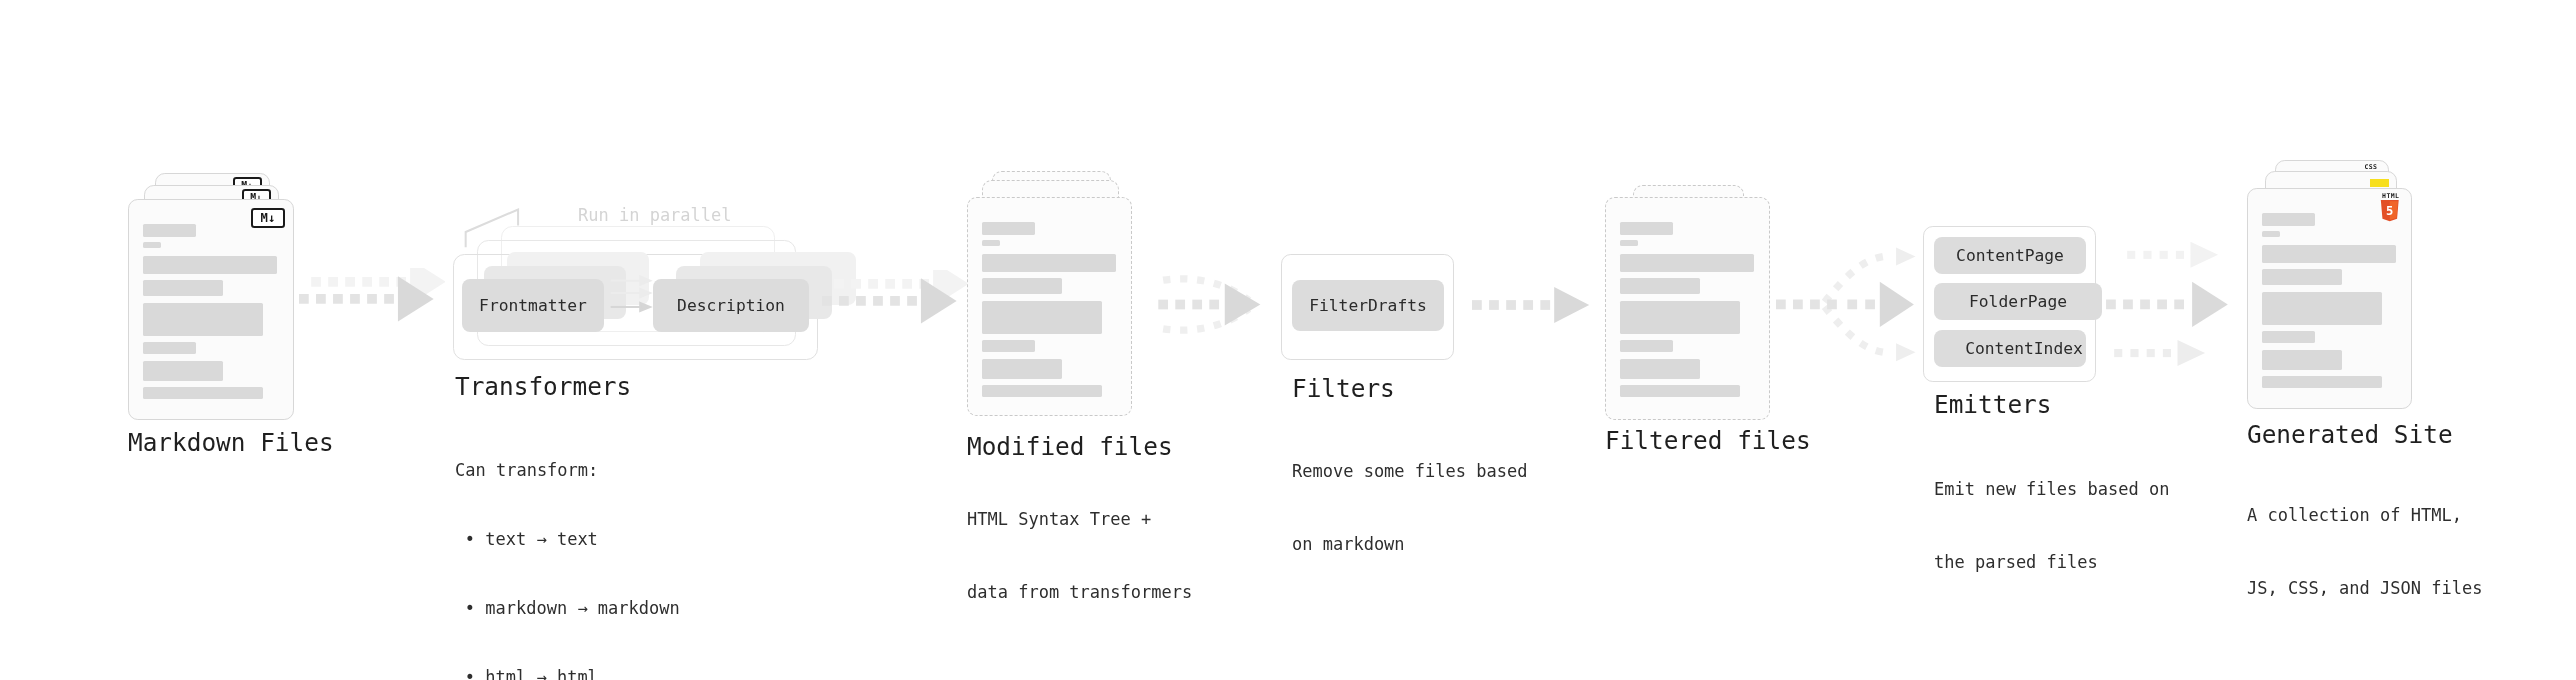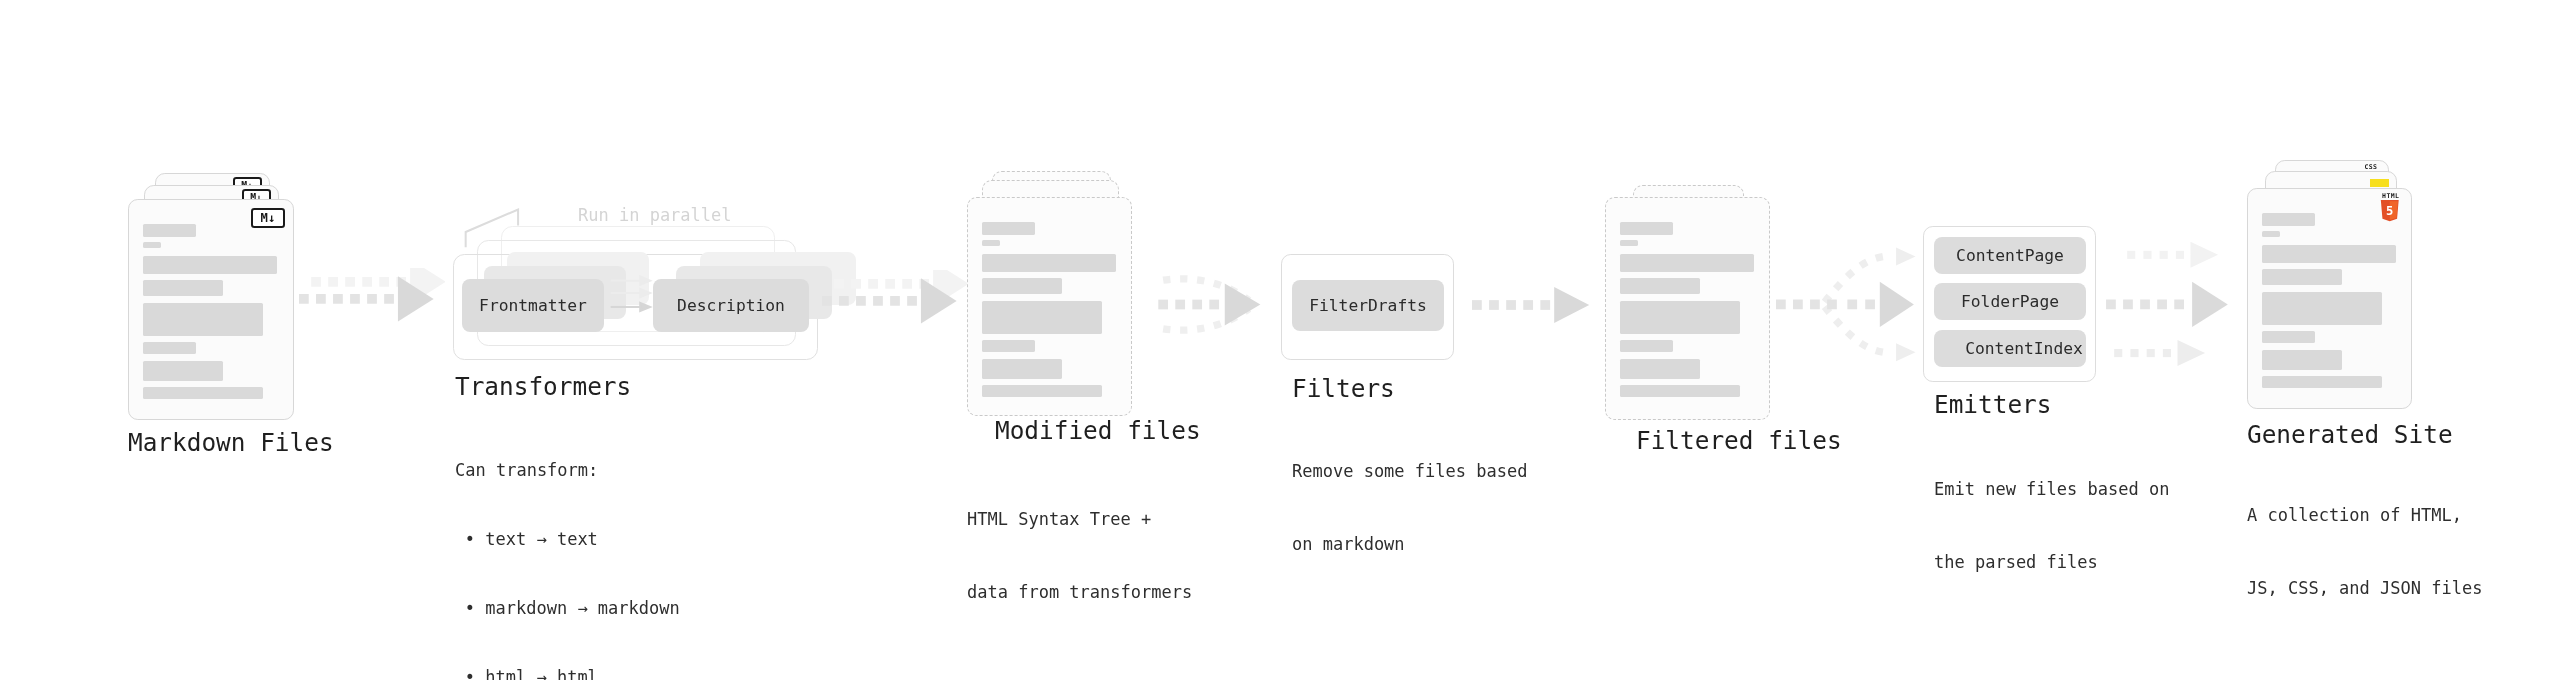--- a/index.html
+++ b/index.html
@@ -167,21 +167,21 @@
           <div class="bar" style="left: 14px; top: 24.4px; width: 53px; height: 12.2px;"></div>
           <div class="bar" style="left: 14px; top: 42px; width: 18px; height: 5.7px;"></div>
           <div class="bar" style="left: 14px; top: 56px; width: 134px; height: 18px;"></div>
           <div class="bar" style="left: 14px; top: 80px; width: 80px; height: 16.3px;"></div>
           <div class="bar" style="left: 14px; top: 103px; width: 120px; height: 32.5px;"></div>
           <div class="bar" style="left: 14px; top: 142px; width: 53px; height: 12.2px;"></div>
           <div class="bar" style="left: 14px; top: 161px; width: 80px; height: 19.5px;"></div>
           <div class="bar" style="left: 14px; top: 187px; width: 120px; height: 12.2px;"></div>
         </div>
     </div>
-    <div class="stage-label" style="left:967px; top:416px;margin-left:28px;">Modified files</div>
+    <div class="stage-label" style="left:967px; top:432px;">Modified files</div>
     <div class="caption" style="left:967px; top:458px;">
       <div>HTML Syntax Tree +</div>
       <div>data from transformers</div>
     </div>
   </div>
 
   <svg class="abs" style="left:1158px; top:264px;" width="114" height="81" viewBox="0 0 140 100">
     <path d="M6,20 C 45,14 85,24 112,45" fill="none" stroke="#efefef" stroke-width="9" stroke-dasharray="9 12"></path>
     <path d="M6,80 C 45,86 85,76 112,55" fill="none" stroke="#efefef" stroke-width="9" stroke-dasharray="9 12"></path>
     <g fill="#e3e3e3">
@@ -221,21 +221,21 @@
           <div class="bar" style="left: 14px; top: 24.4px; width: 53px; height: 12.2px;"></div>
           <div class="bar" style="left: 14px; top: 42px; width: 18px; height: 5.7px;"></div>
           <div class="bar" style="left: 14px; top: 56px; width: 134px; height: 18px;"></div>
           <div class="bar" style="left: 14px; top: 80px; width: 80px; height: 16.3px;"></div>
           <div class="bar" style="left: 14px; top: 103px; width: 120px; height: 32.5px;"></div>
           <div class="bar" style="left: 14px; top: 142px; width: 53px; height: 12.2px;"></div>
           <div class="bar" style="left: 14px; top: 161px; width: 80px; height: 19.5px;"></div>
           <div class="bar" style="left: 14px; top: 187px; width: 120px; height: 12.2px;"></div>
         </div>
     </div>
-    <div class="stage-label" style="left:1605px; top:426px;margin-left:31px;">Filtered files</div>
+    <div class="stage-label" style="left:1605px; top:426px;">Filtered files</div>
   </div>
 
   <svg class="abs" style="left:1776px; top:237px;" width="146" height="138" viewBox="0 0 180 170">
     <path d="M60,80 C 88,45 108,28 132,24" fill="none" stroke="#eeeeee" stroke-width="9" stroke-dasharray="9 12"></path>
     <polygon fill="#eeeeee" points="148,13 172,24 148,35"></polygon>
     <path d="M60,86 C 88,121 108,138 132,142" fill="none" stroke="#eeeeee" stroke-width="9" stroke-dasharray="9 12"></path>
     <polygon fill="#eeeeee" points="148,131 172,142 148,153"></polygon>
     <g fill="#e3e3e3">
       <rect x="0" y="77" width="12" height="12"></rect>
         <rect x="21" y="77" width="12" height="12"></rect>
@@ -243,21 +243,21 @@
         <rect x="63" y="77" width="12" height="12"></rect>
         <rect x="88" y="77" width="12" height="12"></rect>
         <rect x="110" y="77" width="12" height="12"></rect>
     </g>
     <polygon fill="#d9d9d9" points="128,55 170,83 128,111"></polygon>
   </svg>
 
   <div>
     <div class="outline-box" style="left:1923px; top:226px; width:173px; height:156px;"></div>
     <div class="pill" style="left:1934px; top:237px; width:152px; height:37px;">ContentPage</div>
-    <div class="pill" style="left:1934px; top:283px; width:152px; height:37px;">FolderPage</div>
+    <div class="pill" style="left:1934px; top:283px; width:168px; height:37px;">FolderPage</div>
     <div class="pill" style="left:1934px; top:330px; width:152px; height:37px;padding-left:28px;">ContentIndex</div>
     <div class="stage-label" style="left:1934px; top:390px;">Emitters</div>
     <div class="caption" style="left:1934px; top:428px;">
       <div>Emit new files based on</div>
       <div>the parsed files</div>
     </div>
   </div>
 
   <svg class="abs" style="left:2106px; top:237px;" width="130" height="138" viewBox="0 0 160 170">
     <g fill="#f2f2f2">

